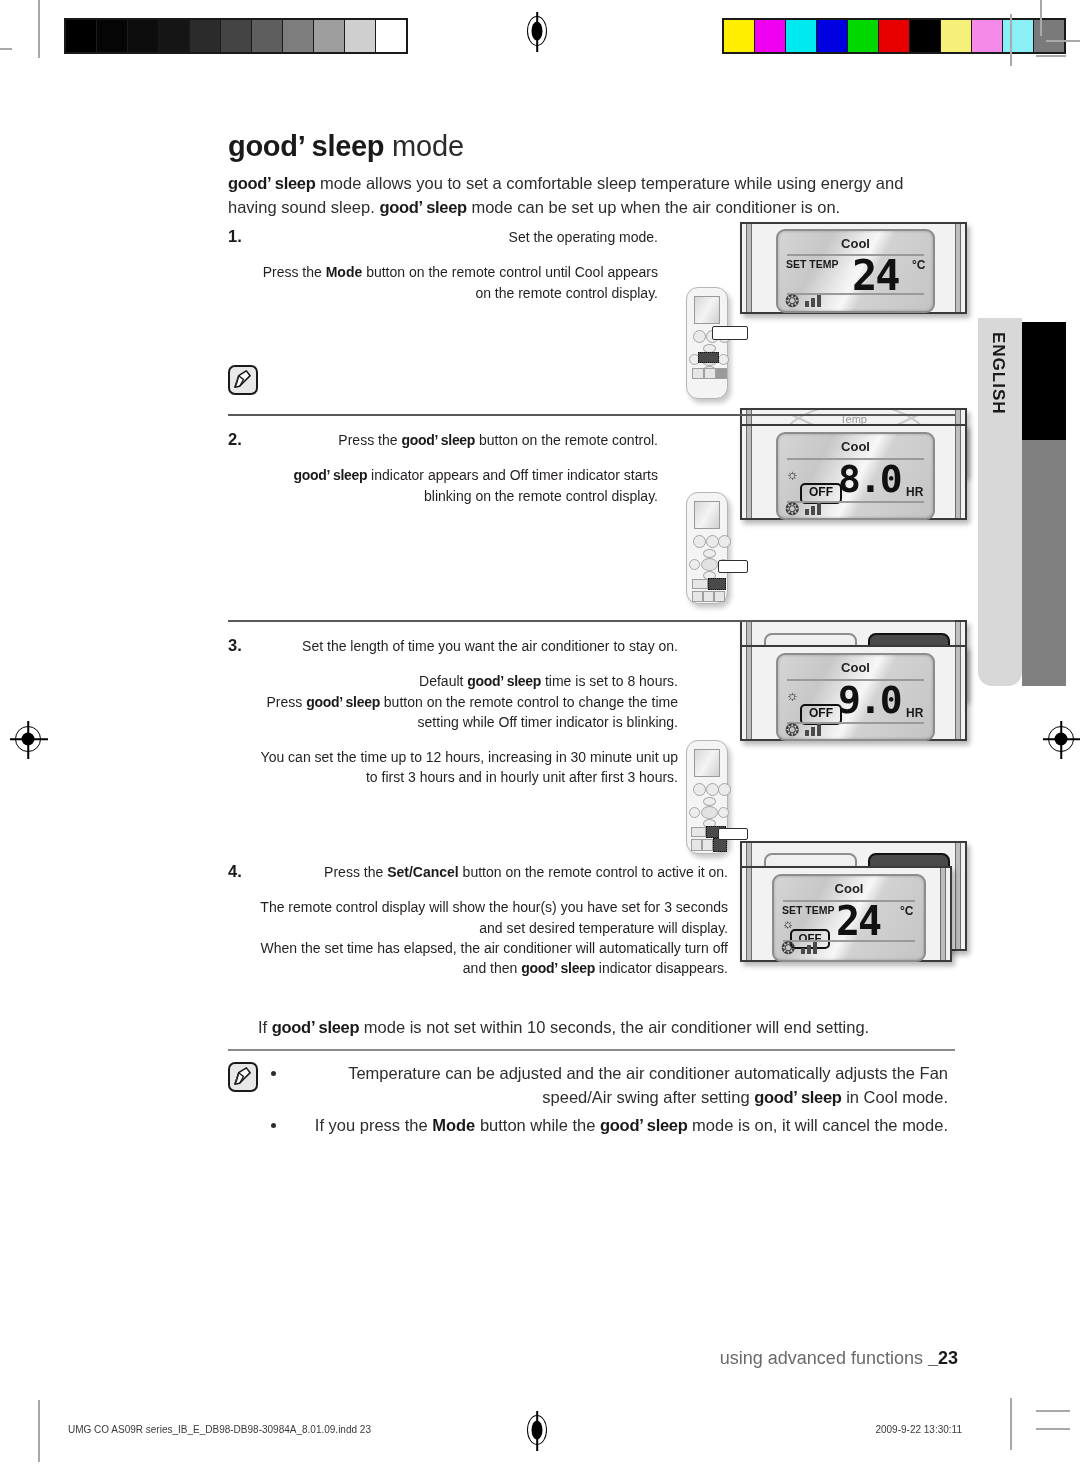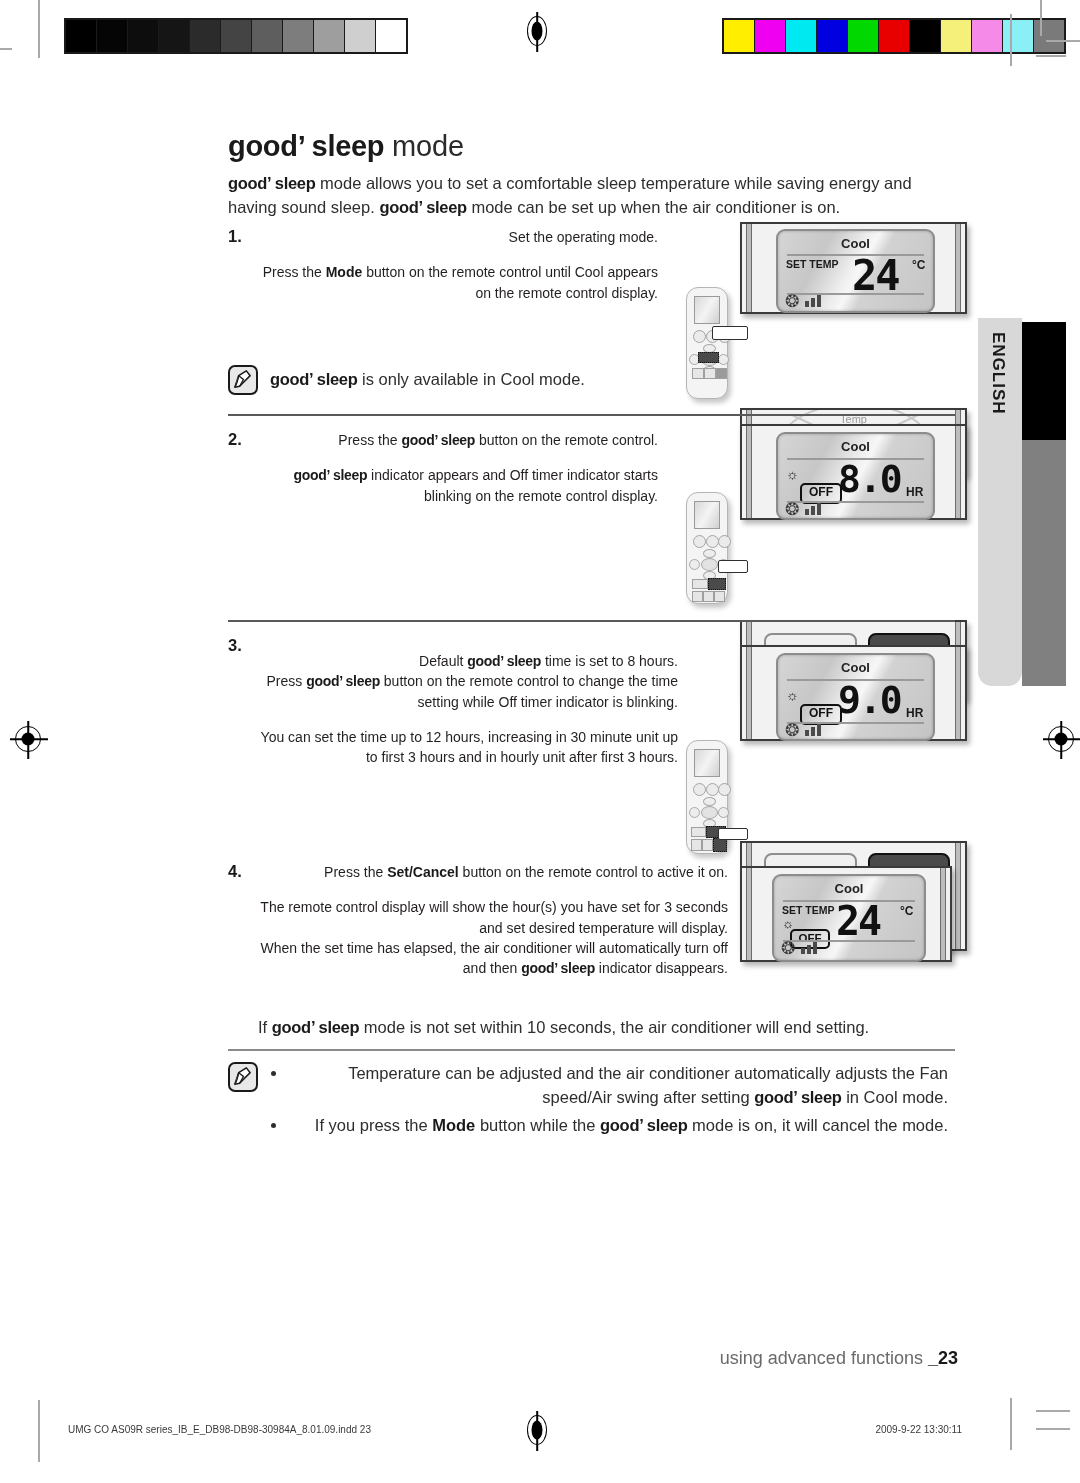--- a/index.html
+++ b/index.html
@@ -190,21 +190,21 @@
 <div class="tab-light" style="left:978px;top:318px;height:368px;"></div>
 <div class="tab-dark" style="left:1022px;top:322px;height:118px;"></div>
 <div class="tab-gray" style="left:1022px;top:440px;height:246px;"></div>
 <div class="tab-label" style="left:988px;top:332px;">ENGLISH</div>
 
 <h1 class="abs h1" style="left:228px;top:130px;margin:0;">
   <span class="gs">good’ sleep</span><span class="light"> mode</span>
 </h1>
 
 <p class="abs body-text" style="left:228px;top:172px;width:700px;margin:0;">
-  <span class="gs">good’ sleep</span><span> mode allows you to set a comfortable sleep temperature while saving energy and having sound sleep. </span><span class="gs">good’ sleep</span><span> mode can be set up when the air conditioner is on.</span>
+  <span class="gs">good’ sleep</span><span> mode allows you to set a comfortable sleep temperature while using energy and having sound sleep. </span><span class="gs">good’ sleep</span><span> mode can be set up when the air conditioner is on.</span>
 </p>
 
 <div class="abs step" style="left:228px;top:227px;width:430px;">
   <div class="step-num">1.</div>
   <div class="step-body">
     <div>Set the operating mode.</div>
     <div class="para">
       <span>Press the </span><b>Mode</b><span> button on the remote control until Cool appears on the remote control display.</span>
     </div>
   </div>
@@ -270,23 +270,20 @@
   </div>
 </div>
 
 <div class="abs" style="left:228px;top:365px;display:flex;gap:12px;align-items:flex-start;width:560px;">
   <div class="note-icon">
     <svg width="23" height="23" viewBox="0 0 24 24" style="position:absolute;left:1px;top:1px;">
       <path d="M4 20 L8 8 L16 3 L20 8 L9 19 Z" fill="#ffffff" stroke="#1a1a1a" stroke-width="1.6" stroke-linejoin="round"></path>
       <path d="M8 8 L13 12 L9 19" fill="none" stroke="#1a1a1a" stroke-width="1.4"></path>
       <path d="M4 20 C6 17 7 14 8 8" fill="#bfbfbf" stroke="#1a1a1a" stroke-width="1.2"></path>
     </svg>
-  </div>
-  <div class="body-text" style="padding-top:3px;">
-    <span class="gs">good’ sleep</span><span> is only available in Cool mode.</span>
   </div>
 </div>
 
 <div class="abs rule" style="left:228px;top:414px;width:727px;"></div>
 
 <div class="abs step" style="left:228px;top:430px;width:430px;">
   <div class="step-num">2.</div>
   <div class="step-body">
     <div>
       <span>Press the </span><span class="gs">good’ sleep</span><span> button on the remote control.</span>
@@ -347,20 +344,21 @@
     <div class="key key-light" style="left:83px;top:55px;width:53px;height:24px;"></div>
     <div class="key key-light" style="left:145px;top:55px;width:53px;height:24px;"></div>
   </div>
 </div>
 
 <div class="abs rule" style="left:228px;top:620px;width:727px;"></div>
 
 <div class="abs step" style="left:228px;top:636px;width:450px;">
   <div class="step-num">3.</div>
   <div class="step-body">
+    <div>Set the length of time you want the air conditioner to stay on.</div>
     <div class="para">
       <span>Default </span><span class="gs">good’ sleep</span><span> time is set to 8 hours.</span><br>
       <span>Press </span><span class="gs">good’ sleep</span><span> button on the remote control to change the time setting while Off timer indicator is blinking.</span>
     </div>
     <div class="para">You can set the time up to 12 hours, increasing in 30 minute unit up to first 3 hours and in hourly unit after first 3 hours.</div>
   </div>
 </div>
 
 <div class="fig" style="left:682px;top:645px;width:285px;height:210px;">
   <div class="handset" style="left:4px;top:95px;width:40px;height:112px;">

